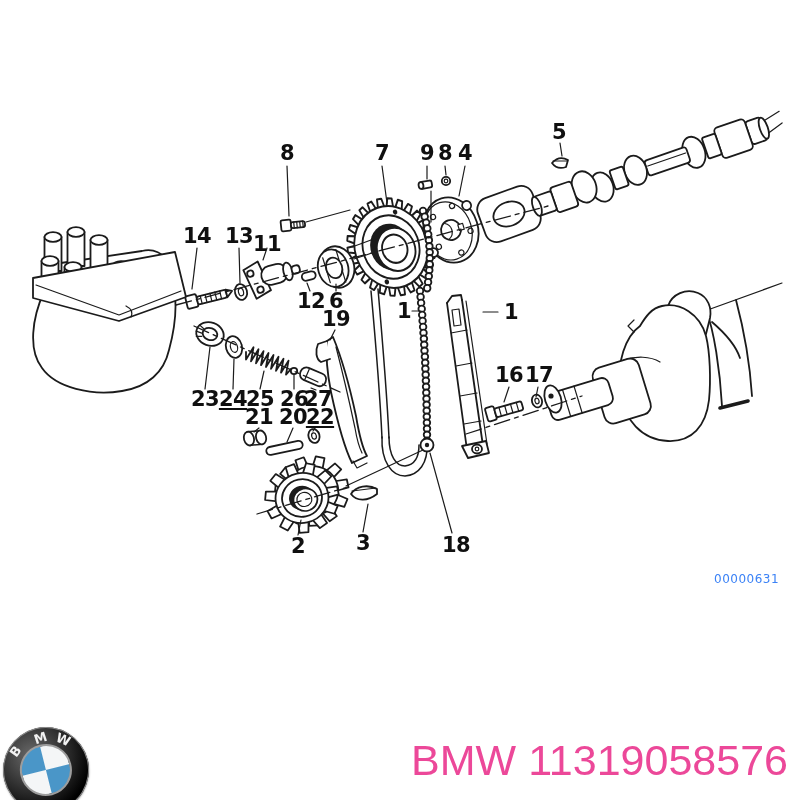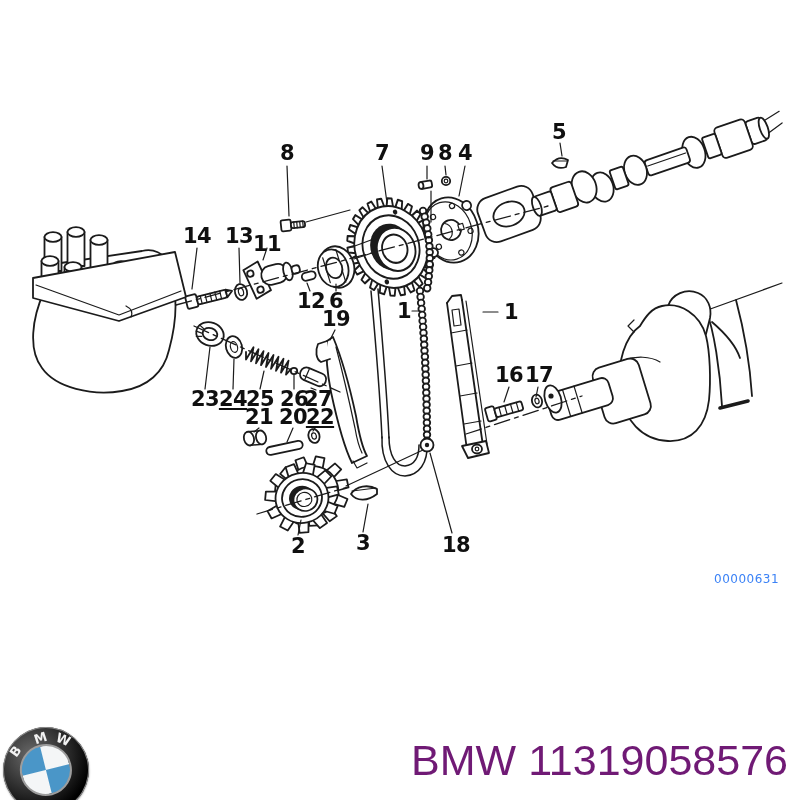--- a/index.html
+++ b/index.html
@@ -9,21 +9,21 @@
   .f{fill:#ffffff;}
   .fd{fill:#1b1b1b;stroke:none;}
   .thin{stroke-width:1.2;}
   .med{stroke-width:1.5;}
   .thick{stroke-width:3.5;}
   .dash{stroke-width:1.3;stroke-dasharray:16 5 4 5;}
   .guide{stroke:none;fill:none;}
   #callouts{position:absolute;left:0;top:0;width:800px;height:800px;pointer-events:none;}
   .callout{position:absolute;transform:translate(-50%,-50%);font:bold 21px "DejaVu Sans",sans-serif;color:#101010;letter-spacing:-0.5px;white-space:nowrap;}
   .doc-number{position:absolute;left:714px;top:572px;font:12px "DejaVu Sans",sans-serif;color:#3b82f6;letter-spacing:0.5px;}
-  .footer-text{position:absolute;right:12px;top:736px;font-family:"Liberation Sans",sans-serif;font-size:43px;font-weight:400;color:#701a75;white-space:nowrap;}
+  .footer-text{position:absolute;right:12px;top:736px;font-family:"Liberation Sans",sans-serif;font-size:43px;font-weight:400;color:#ec4899;white-space:nowrap;}
   .bmw-logo{position:absolute;left:3px;top:727px;width:86px;height:86px;border-radius:50%;transform:rotate(-14deg);
     background:radial-gradient(circle at 38% 30%,#6b6b6b,#242424 50%,#000 74%);
     box-shadow:inset 0 0 0 1px #8a8a8a, 0 1px 2px rgba(0,0,0,.35);}
   .bmw-inner{position:absolute;left:50%;top:50%;width:56%;height:56%;transform:translate(-50%,-50%);border-radius:50%;
     background:conic-gradient(var(--bmw-white) 0 25%, var(--bmw-blue) 0 50%, var(--bmw-white) 0 75%, var(--bmw-blue) 0 100%);
     border:2px solid #9d9d9d;}
   .bmw-letter{position:absolute;font:bold 13px "DejaVu Sans",sans-serif;color:#f2f2f2;}
   .l-b{left:15%;top:12%;transform:rotate(-40deg);}
   .l-m{left:45%;top:4%;transform:rotate(-4deg);}
   .l-w{left:70%;top:12%;transform:rotate(36deg);}

